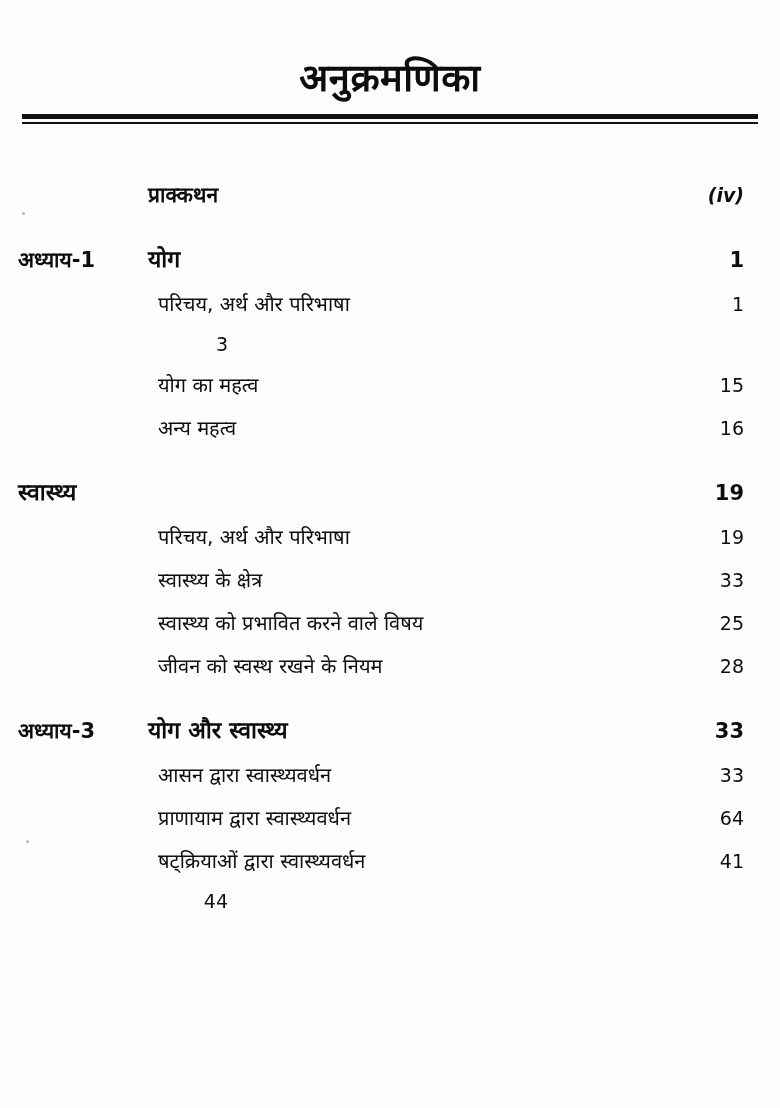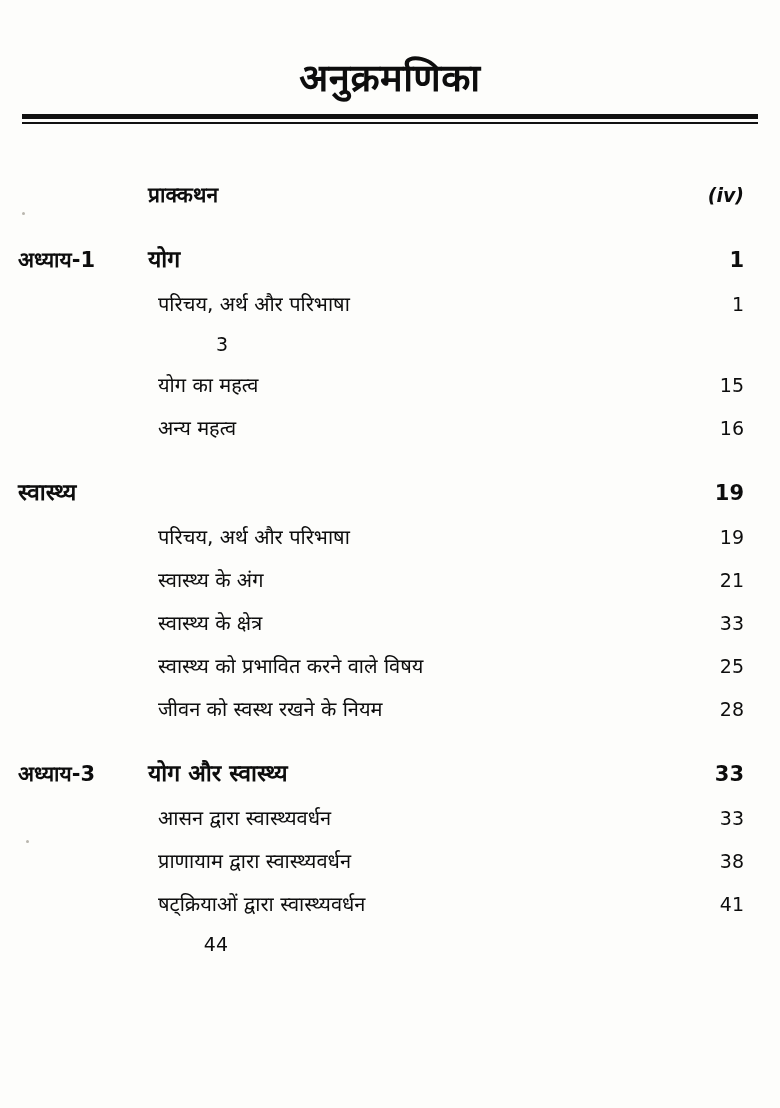--- a/index.html
+++ b/index.html
@@ -177,25 +177,20 @@
         <div class="chap-title">स्वास्थ्य</div>
         <div class="chap-page">19</div>
       </div>
       <div class="row entry-row">
         <div class="entry-spacer"></div>
         <div class="entry-title">परिचय, अर्थ और परिभाषा</div>
         <div class="entry-page">19</div>
       </div>
       <div class="row entry-row">
         <div class="entry-spacer"></div>
-        <div class="entry-title">स्वास्थ्य के अंग</div>
-        <div class="entry-page">21</div>
-      </div>
-      <div class="row entry-row">
-        <div class="entry-spacer"></div>
         <div class="entry-title">स्वास्थ्य के क्षेत्र</div>
         <div class="entry-page">33</div>
       </div>
       <div class="row entry-row">
         <div class="entry-spacer"></div>
         <div class="entry-title">स्वास्थ्य को प्रभावित करने वाले विषय</div>
         <div class="entry-page">25</div>
       </div>
       <div class="row entry-row">
         <div class="entry-spacer"></div>
@@ -211,21 +206,21 @@
         <div class="chap-page">33</div>
       </div>
       <div class="row entry-row">
         <div class="entry-spacer"></div>
         <div class="entry-title">आसन द्वारा स्वास्थ्यवर्धन</div>
         <div class="entry-page">33</div>
       </div>
       <div class="row entry-row">
         <div class="entry-spacer"></div>
         <div class="entry-title">प्राणायाम द्वारा स्वास्थ्यवर्धन</div>
-        <div class="entry-page">38</div>
+        <div class="entry-page">64</div>
       </div>
       <div class="row entry-row">
         <div class="entry-spacer"></div>
         <div class="entry-title">षट्क्रियाओं द्वारा स्वास्थ्यवर्धन</div>
         <div class="entry-page">41</div>
       </div>
       <div class="row entry-row">
         <div class="entry-spacer"></div>
         <div class="entry-page">44</div>
       </div>

